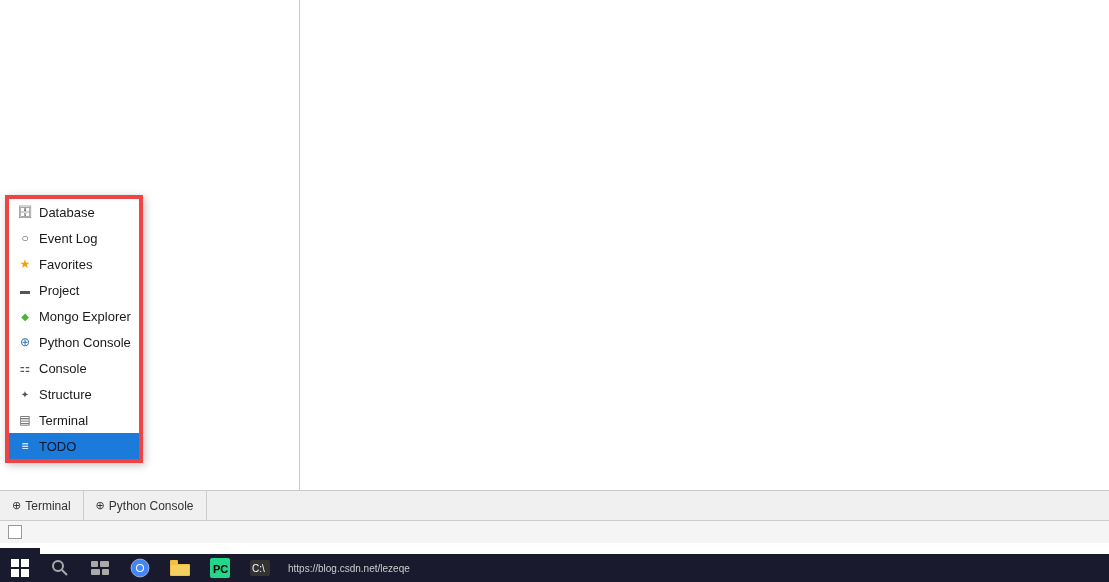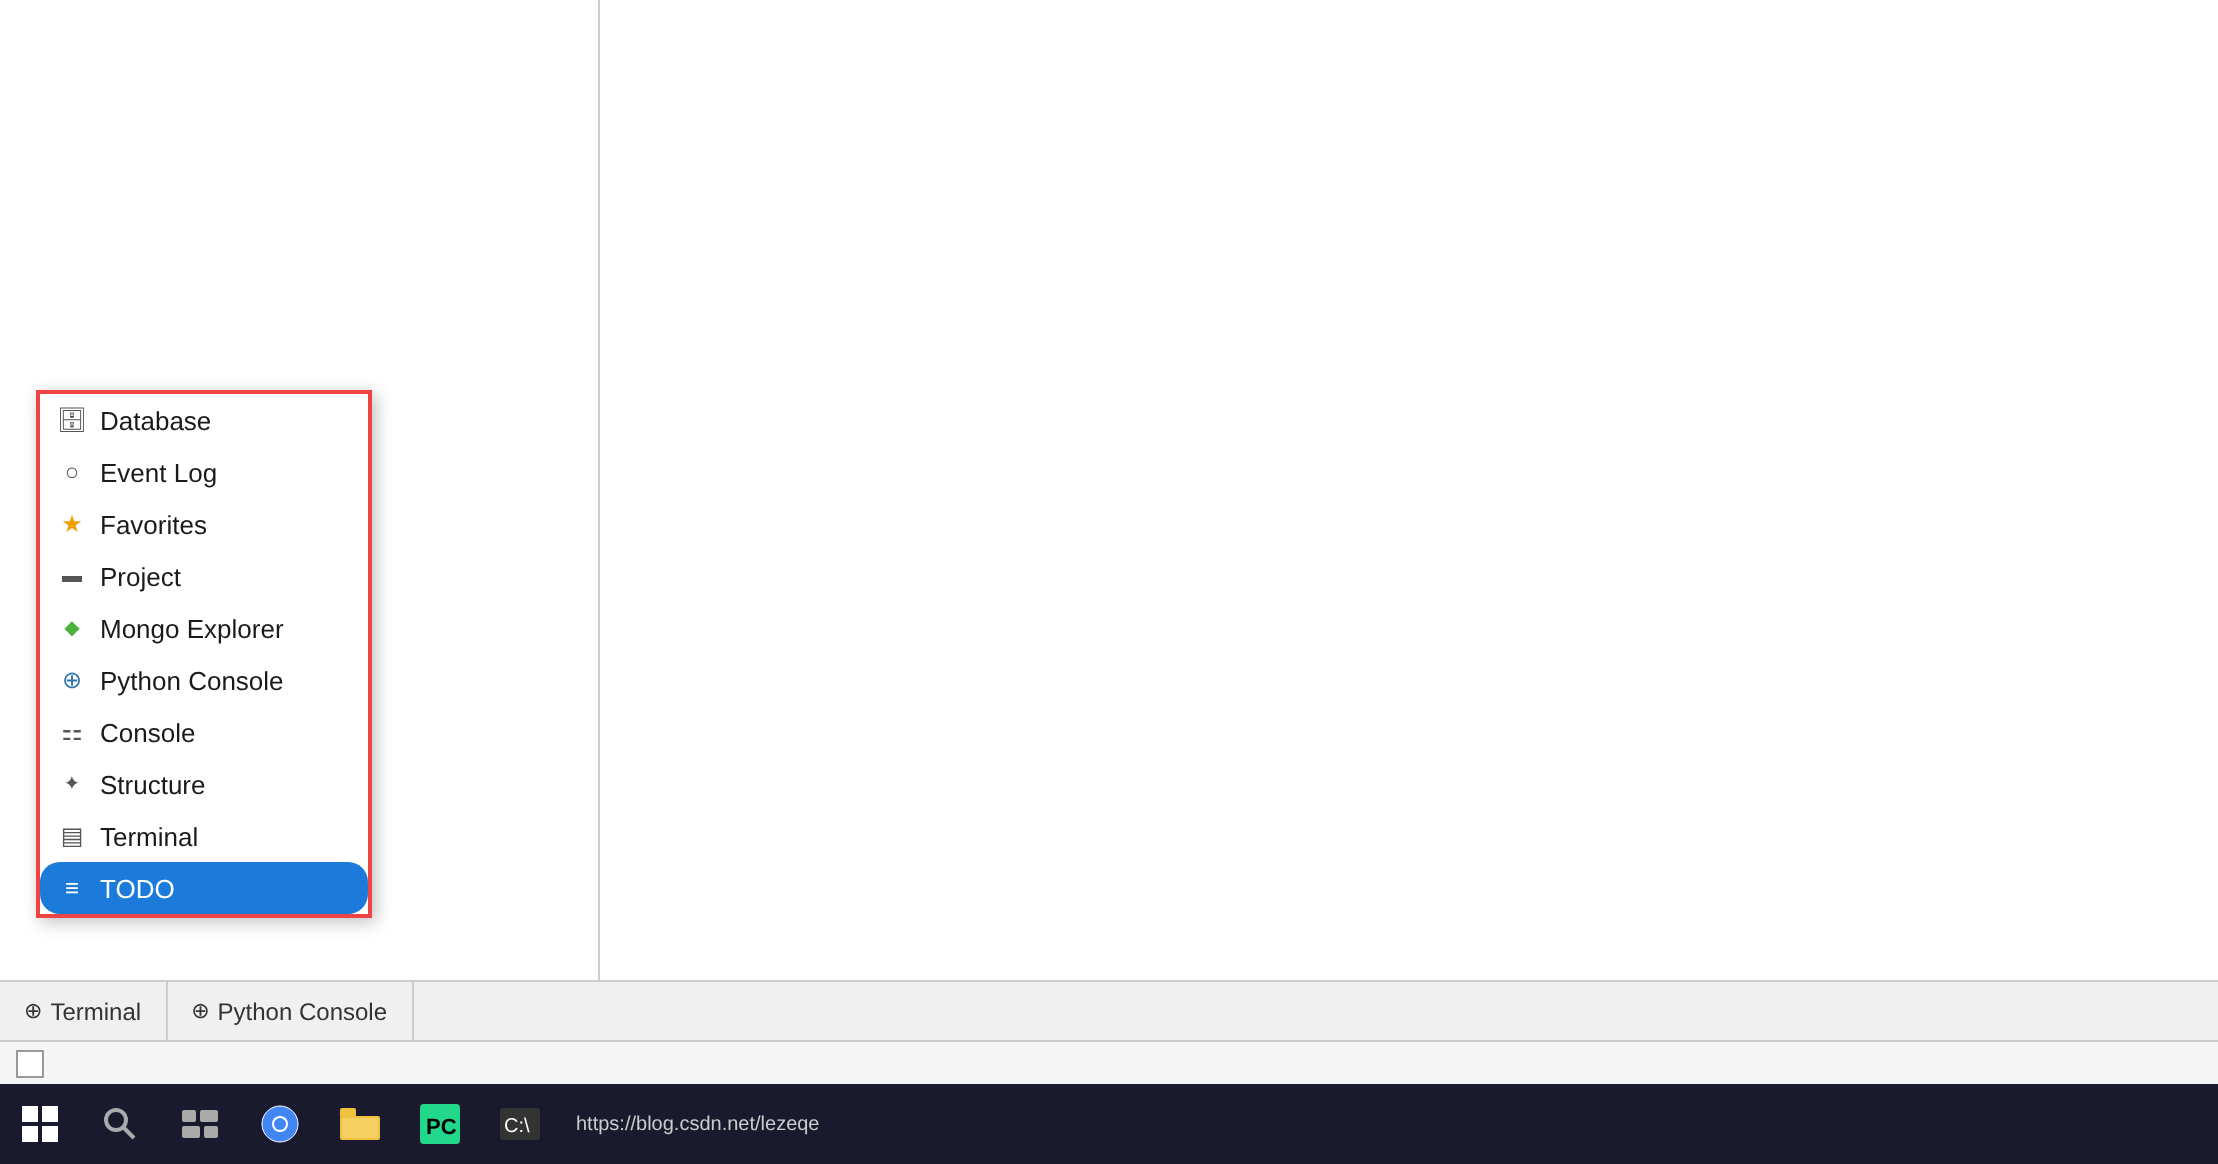--- a/index.html
+++ b/index.html
@@ -38,42 +38,41 @@
     
     .editor-area {
       flex: 1;
       background: #ffffff;
       height: 490px;
     }
 
     
     .context-menu {
       position: absolute;
-      left: 18px;
+      left: 5px;
       top: 195px;
-      width: 168px;
-      background: #ffffff;
-      border: 2px solid #ef4444;
+      width: 138px;
+      background: #ffffff;
+      border: 4px solid #ef4444;
       box-shadow: 2px 2px 8px rgba(0,0,0,0.25);
       z-index: 100;
     }
 
     .context-menu-item {
       display: flex;
       align-items: center;
       padding: 5px 8px;
       cursor: pointer;
       color: #1a1a1a;
       font-size: 13px;
       gap: 6px;
     }
     .context-menu-item.selected {
       background: #1c7adb;
-      color: #ffffff;
-      border-radius: 10px;
+      color: #0f172a;
     }
     .context-menu-item.selected .menu-icon {
       color: #ffffff;
     }
 
     .menu-icon {
       width: 16px;
       height: 16px;
       display: flex;
       align-items: center;
@@ -135,21 +134,21 @@
       display: inline-block;
       background: #fff;
     }
 
     
     .taskbar {
       position: absolute;
       bottom: 0;
       left: 0;
       width: 100%;
-      height: 40px;
+      height: 28px;
       background: #1a1a2e;
       display: flex;
       align-items: center;
       z-index: 200;
     }
 
     .taskbar-start {
       width: 40px;
       height: 40px;
       background: #1a1a2e;

